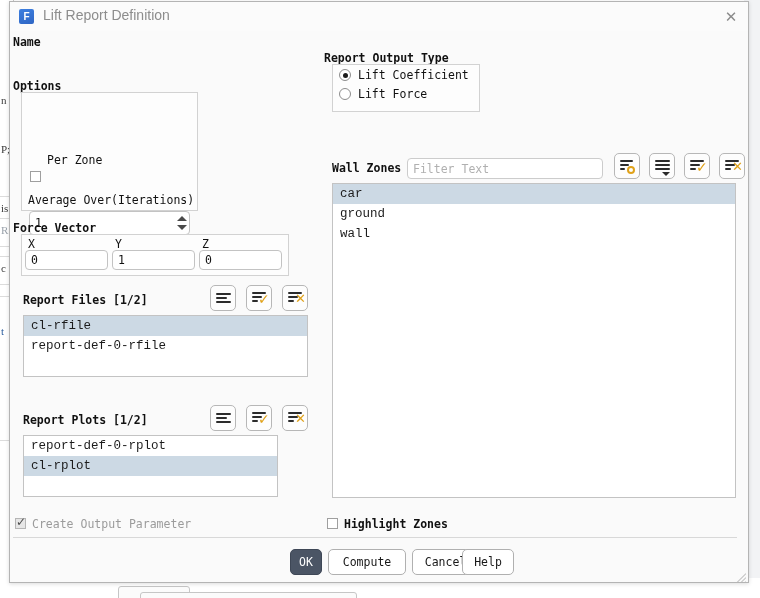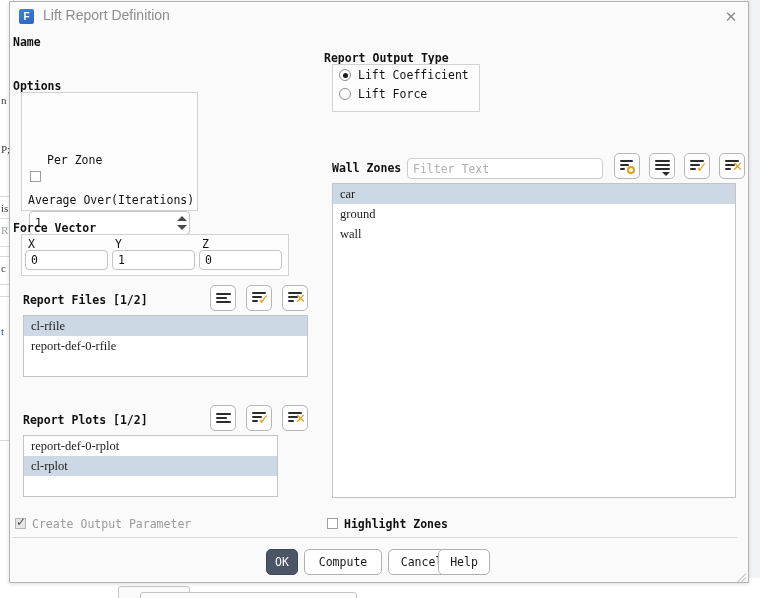--- a/index.html
+++ b/index.html
@@ -110,21 +110,21 @@
   }
 
   
   .listbox {
     position:absolute; box-sizing:border-box;
     background:#ffffff; border:1px solid #c3c3c3;
     overflow:hidden;
   }
   .listrow {
     height:20px; line-height:20px; padding-left:7px;
-    font-family:Liberation Serif, serif; font-size:12.5px; color:#1c1c1c;
+    font-family:Liberation Mono, monospace; font-size:12.5px; color:#1c1c1c;
     white-space:nowrap;
   }
   .listrow.sel { background:#ccd9e4; }
 
   
   .toolbtn {
     position:absolute; width:26px; height:26px; box-sizing:border-box;
     background:#fdfdfd; border:1px solid #b7b7b7; border-radius:5px;
   }
   .toolbtn .ln {
@@ -151,21 +151,21 @@
   }
   .spin-up { border-bottom:5px solid #4a4a4a; }
   .spin-dn { border-top:5px solid #4a4a4a; }
 
   
   .sep { position:absolute; height:1px; background:#d8d8d8; }
   .btn {
     position:absolute; box-sizing:border-box; height:26px;
     background:#ffffff; border:1px solid #b0b0b0; border-radius:5px;
     font-family:"DejaVu Sans Mono", monospace; font-size:11.5px; color:#171717;
-    text-align:center; line-height:24px; cursor:pointer;
+    text-align:center; line-height:24px; cursor:pointer;margin-left:24px;
   }
   .btn.primary { background:#4b5565; border-color:#3e4756; color:#ffffff; }
 
   .grip { position:absolute; right:2px; bottom:2px; width:14px; height:14px; overflow:hidden; }
   .grip i{ position:absolute; right:0; width:16px; height:1px; background:#c0c0c0; transform:rotate(-45deg); transform-origin:right center;}
 </style>
 </head>
 <body>
 
 <div id="root">

